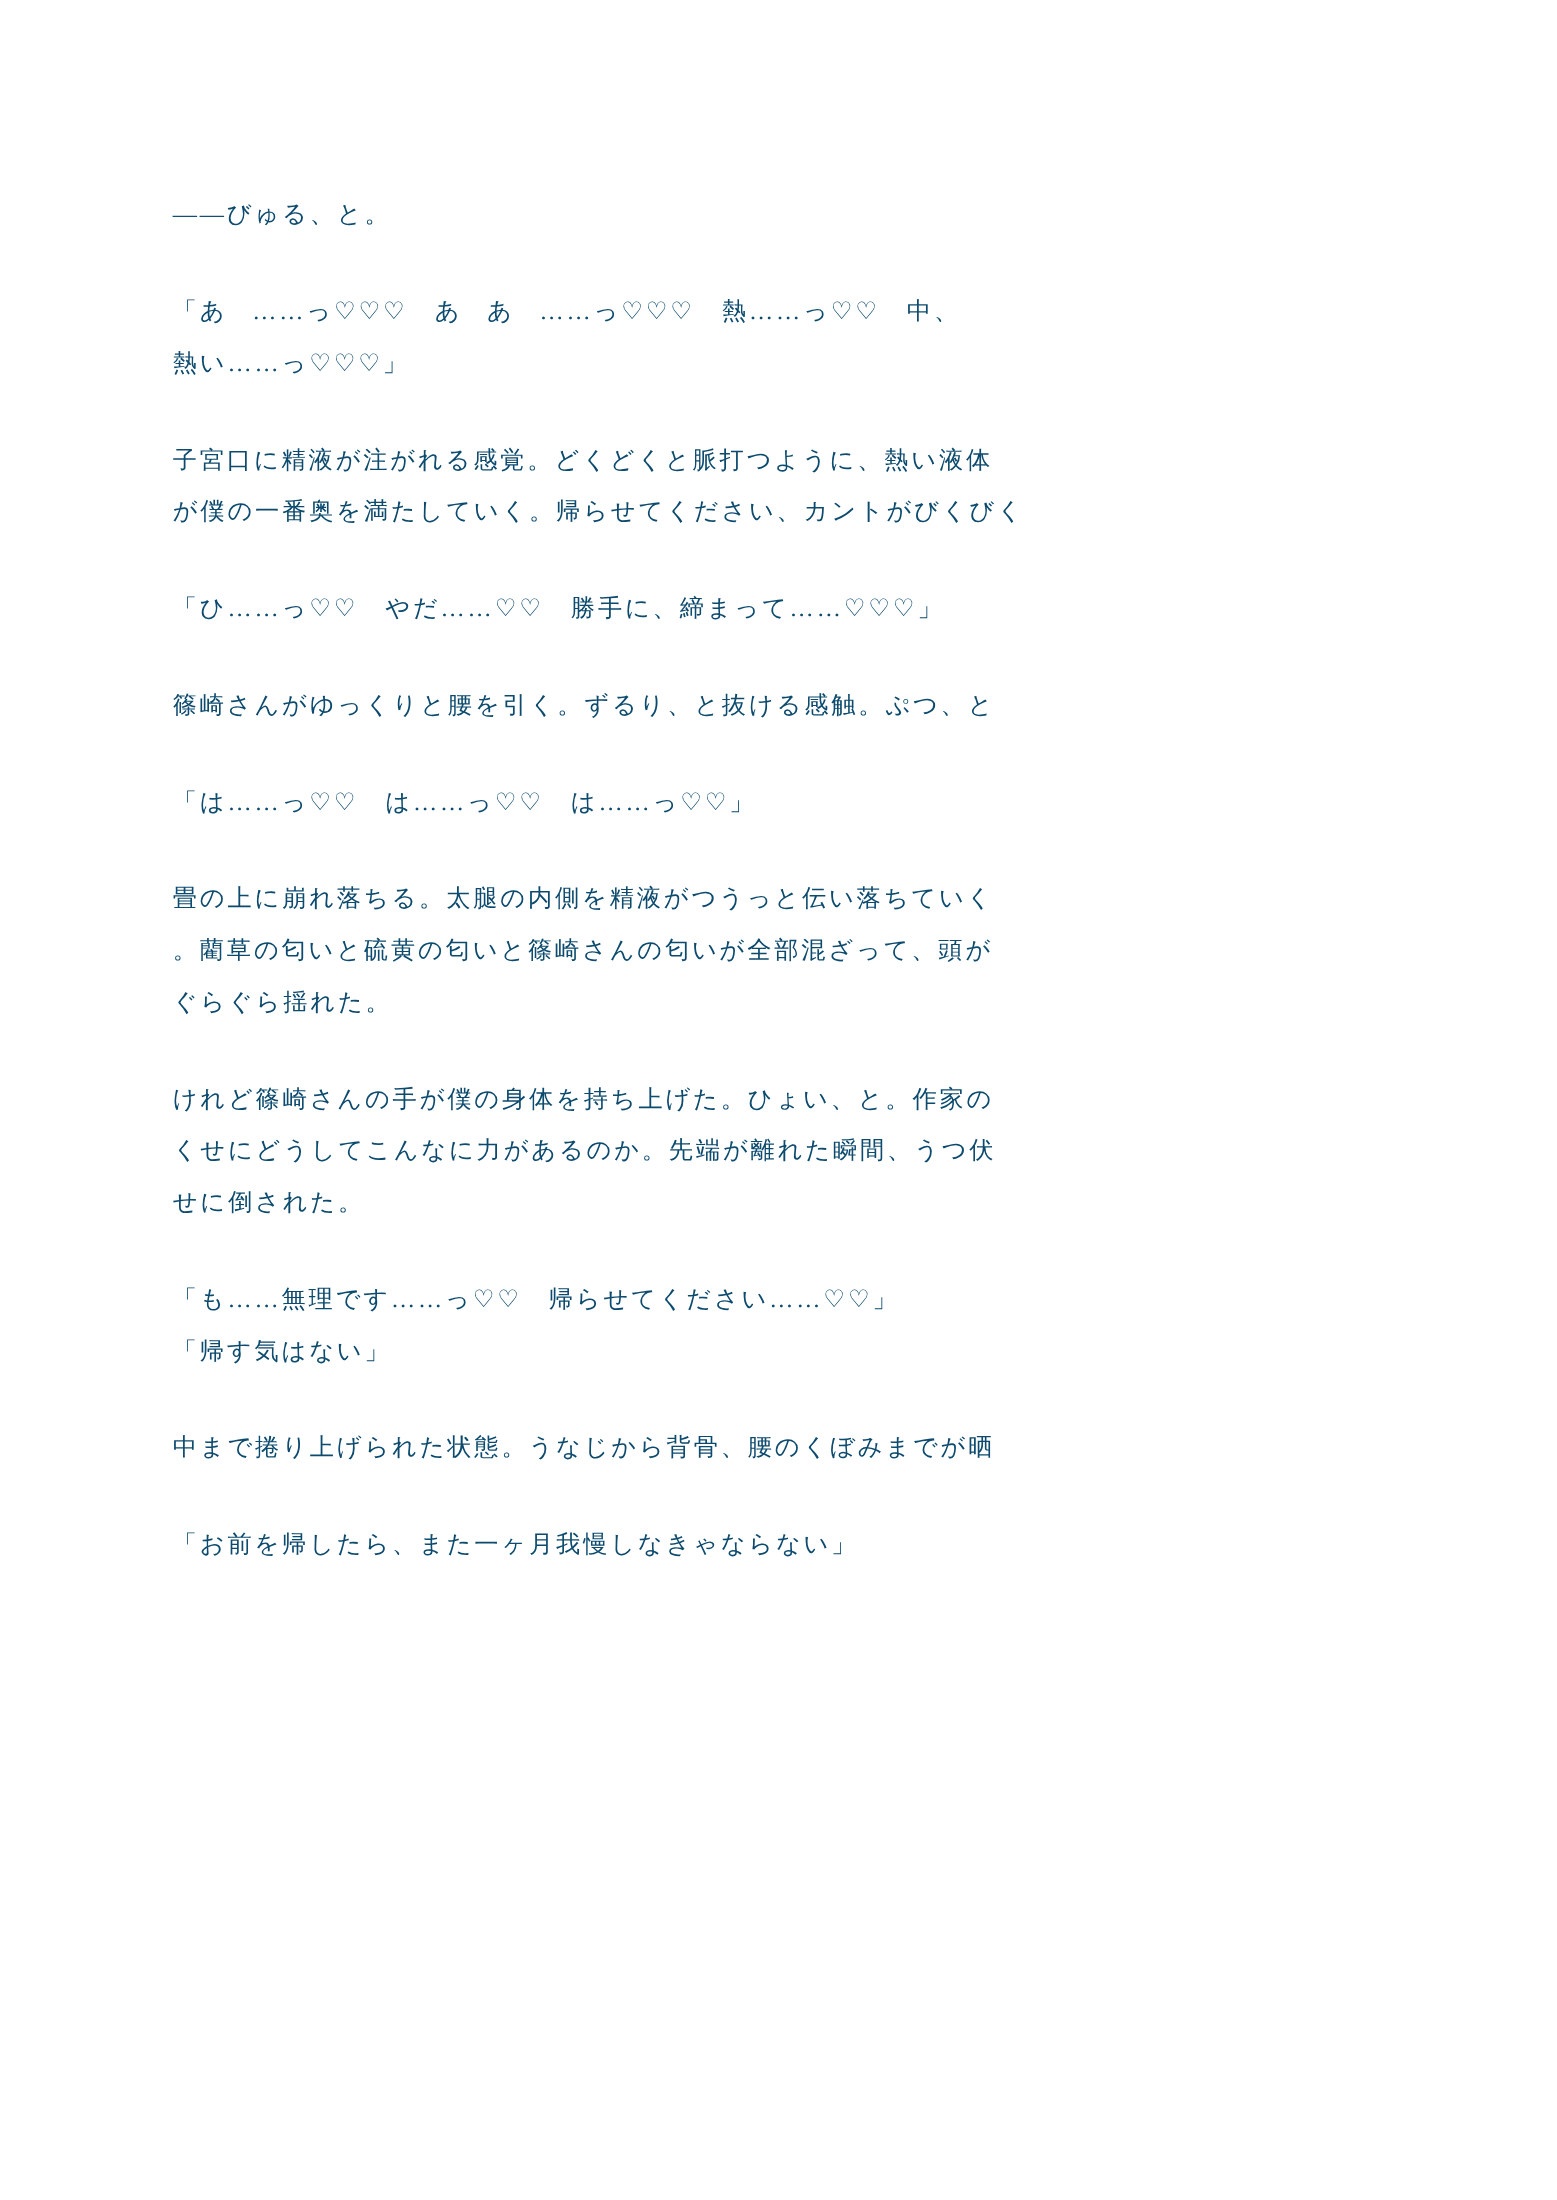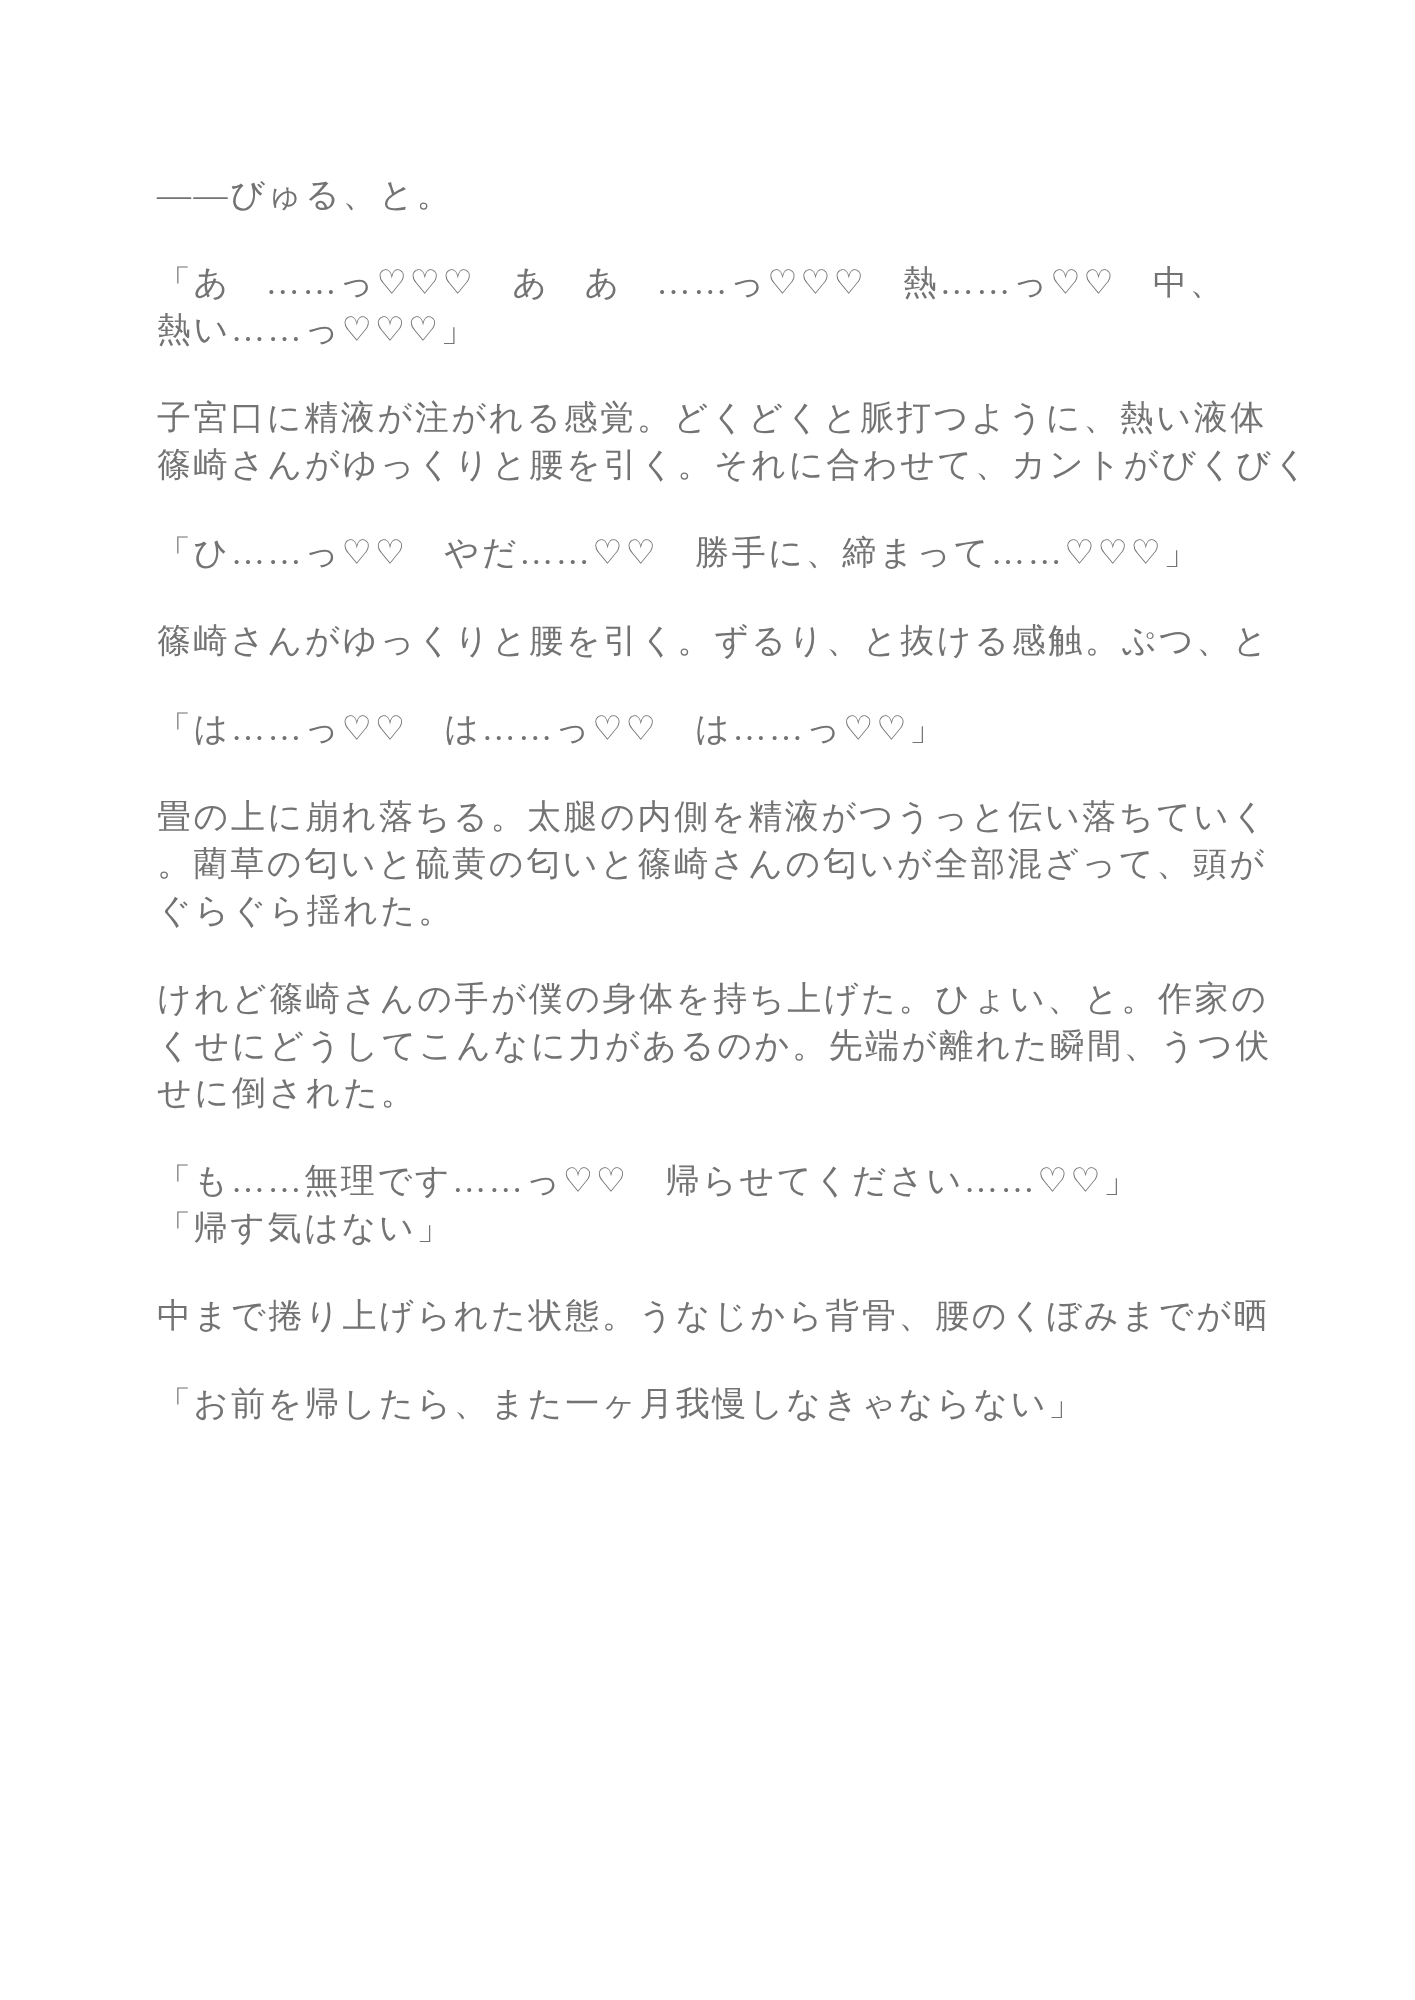--- a/index.html
+++ b/index.html
@@ -11,24 +11,24 @@
     position: relative;
     width: 1415px;
     height: 2000px;
     background: #ffffff;
     overflow: hidden;
   }
   .content {
     box-sizing: border-box;
     padding: 171px 91px 0 157px;
     font-family: "Liberation Serif", "DejaVu Serif", serif;
-    font-size: 34px;
+    font-size: 22px;
     line-height: 47px;
     letter-spacing: 2.6px;
-    color: #737373;
+    color: #0c4a6e;
     text-align: left;
   }
   .para {
     margin: 0 0 41px 0;
   }
   .line {
     display: block;
     white-space: nowrap;
   }
 </style>
@@ -42,21 +42,21 @@
       <span class="line">——びゅる、と。</span>
     </p>
 
     <p class="para">
       <span class="line">「あ゙……っ♡♡♡　あ゙あ゙……っ♡♡♡　熱……っ♡♡　中、</span>
       <span class="line">熱い……っ♡♡♡」</span>
     </p>
 
     <p class="para">
       <span class="line">子宮口に精液が注がれる感覚。どくどくと脈打つように、熱い液体</span>
-      <span class="line">篠崎さんがゆっくりと腰を引く。それに合わせて、カントがびくびく</span>
+      <span class="line">が僕の一番奥を満たしていく。帰らせてください、カントがびくびく</span>
     </p>
 
     <p class="para">
       <span class="line">「ひ……っ♡♡　やだ……♡♡　勝手に、締まって……♡♡♡」</span>
     </p>
 
     <p class="para">
       <span class="line">篠崎さんがゆっくりと腰を引く。ずるり、と抜ける感触。ぷつ、と</span>
     </p>
 

